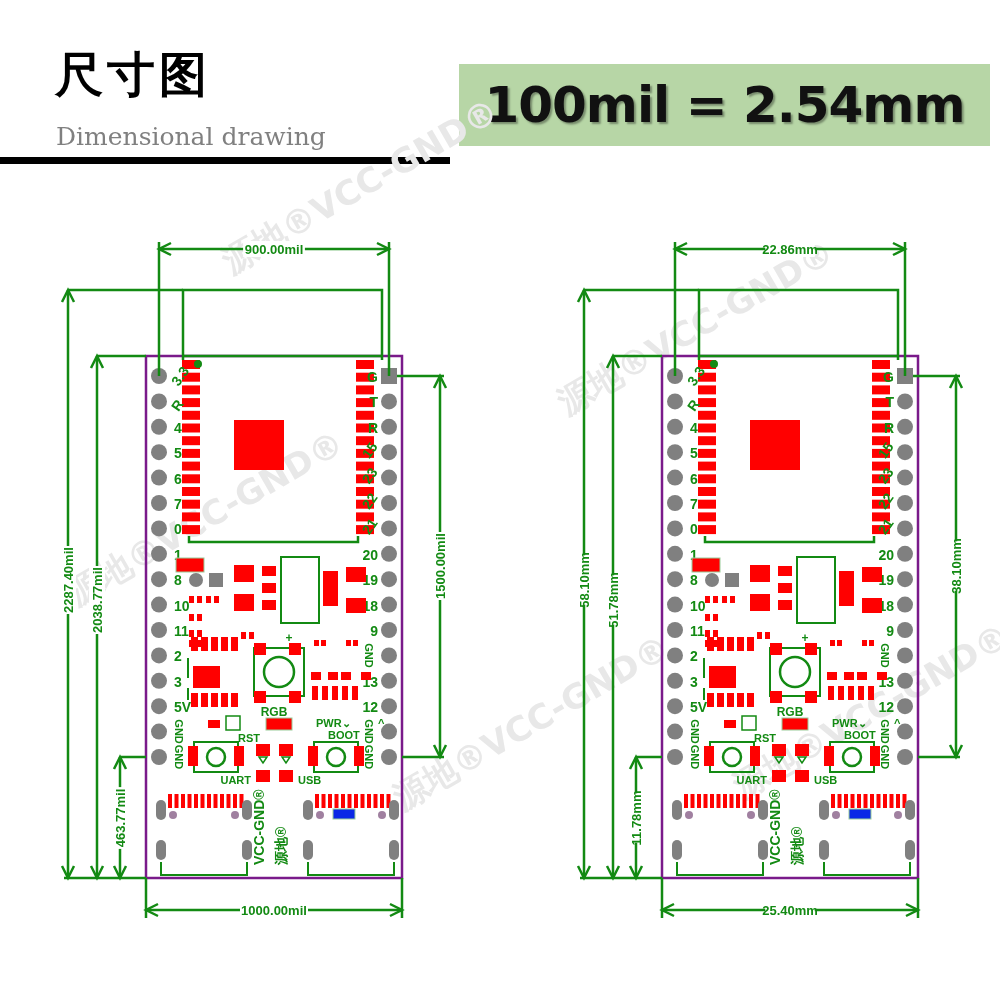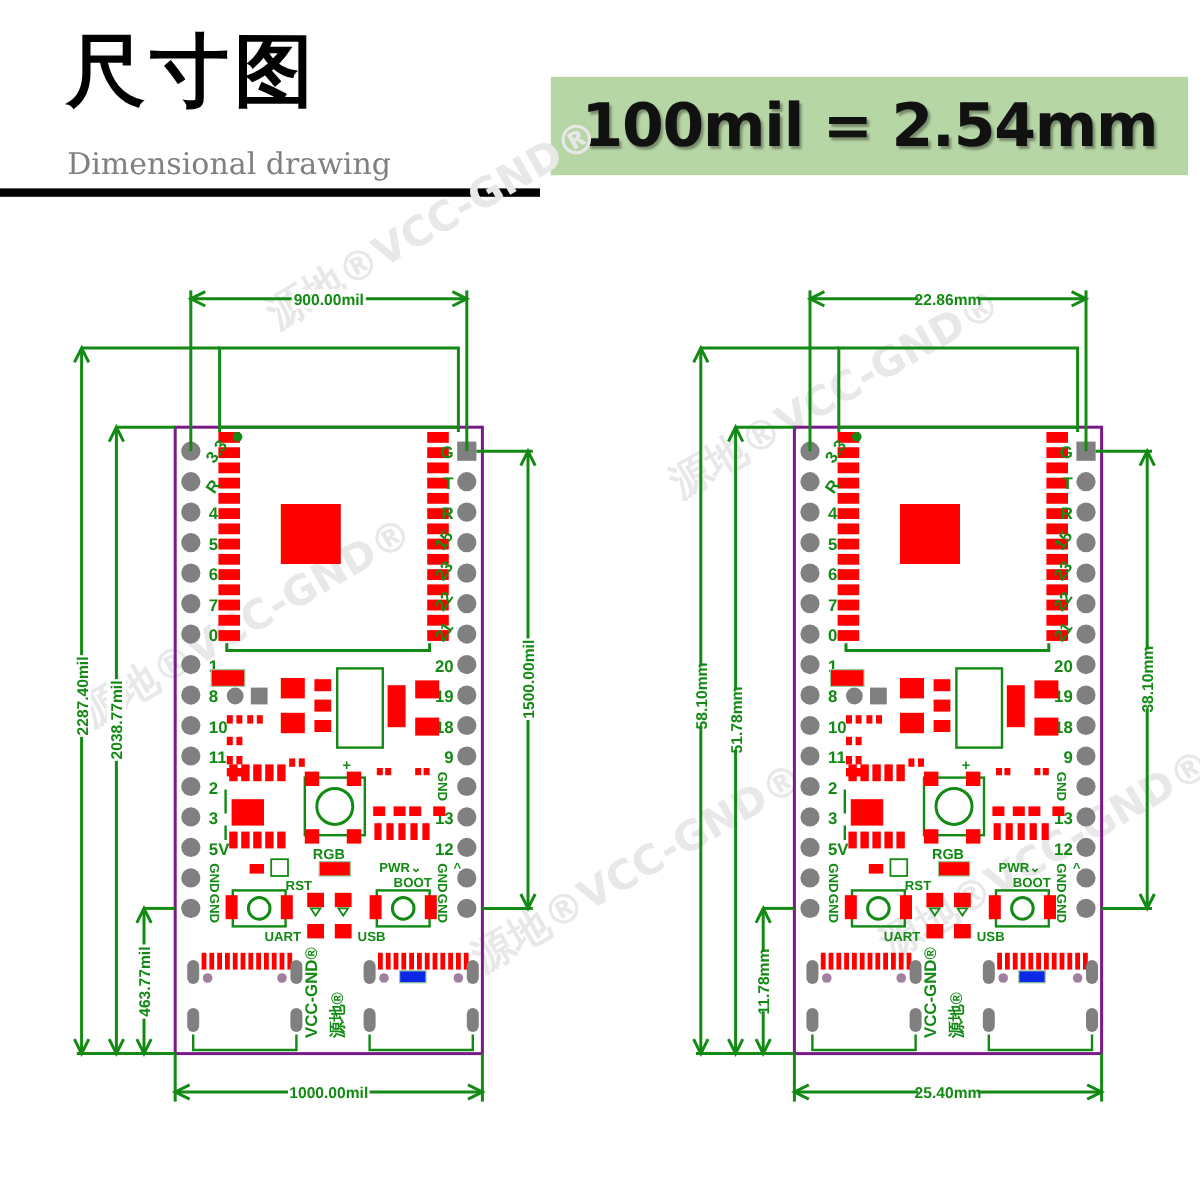--- a/index.html
+++ b/index.html
@@ -1,17 +1,17 @@
 <!DOCTYPE html>
 <html><head>
 <meta charset="utf-8">
 <style>
   html,body{margin:0;padding:0;background:#ffffff;}
   body{width:1000px;height:1000px;position:relative;overflow:hidden;font-family:"DejaVu Sans",sans-serif;}
-  .title-cn{position:absolute;left:55px;top:24px;font-family:"DejaVu Sans",sans-serif;font-weight:bold;font-size:66px;line-height:72px;color:#000;letter-spacing:4px;}
+  .title-cn{position:absolute;left:55px;top:38px;font-family:"DejaVu Sans",sans-serif;font-weight:bold;font-size:48px;line-height:72px;color:#000;letter-spacing:4px;}
   .title-en{position:absolute;left:56px;top:122px;font-family:"DejaVu Serif",serif;font-size:25px;color:#808080;}
   .title-rule{position:absolute;left:0;top:157px;width:450px;height:7px;background:#000;}
   .scale-box{position:absolute;left:459px;top:64px;width:531px;height:82px;background:#b7d6a6;display:flex;align-items:center;justify-content:center;}
   .scale-text{font-family:"DejaVu Sans",sans-serif;font-weight:bold;font-size:50px;color:#111;text-shadow:2px 2px 2px rgba(0,0,0,0.35);letter-spacing:-1px;}
   svg.board{position:absolute;left:0;top:0;}
   .wm{font-family:"DejaVu Sans",sans-serif;font-weight:bold;fill:#e8e8e8;}
   .dim-text{font-family:"Liberation Sans Narrow","Liberation Sans",sans-serif;font-weight:bold;fill:#138a13;}
   .pin-lbl{font-family:"Liberation Sans",sans-serif;font-weight:bold;fill:#138a13;}
 </style>
 </head>

